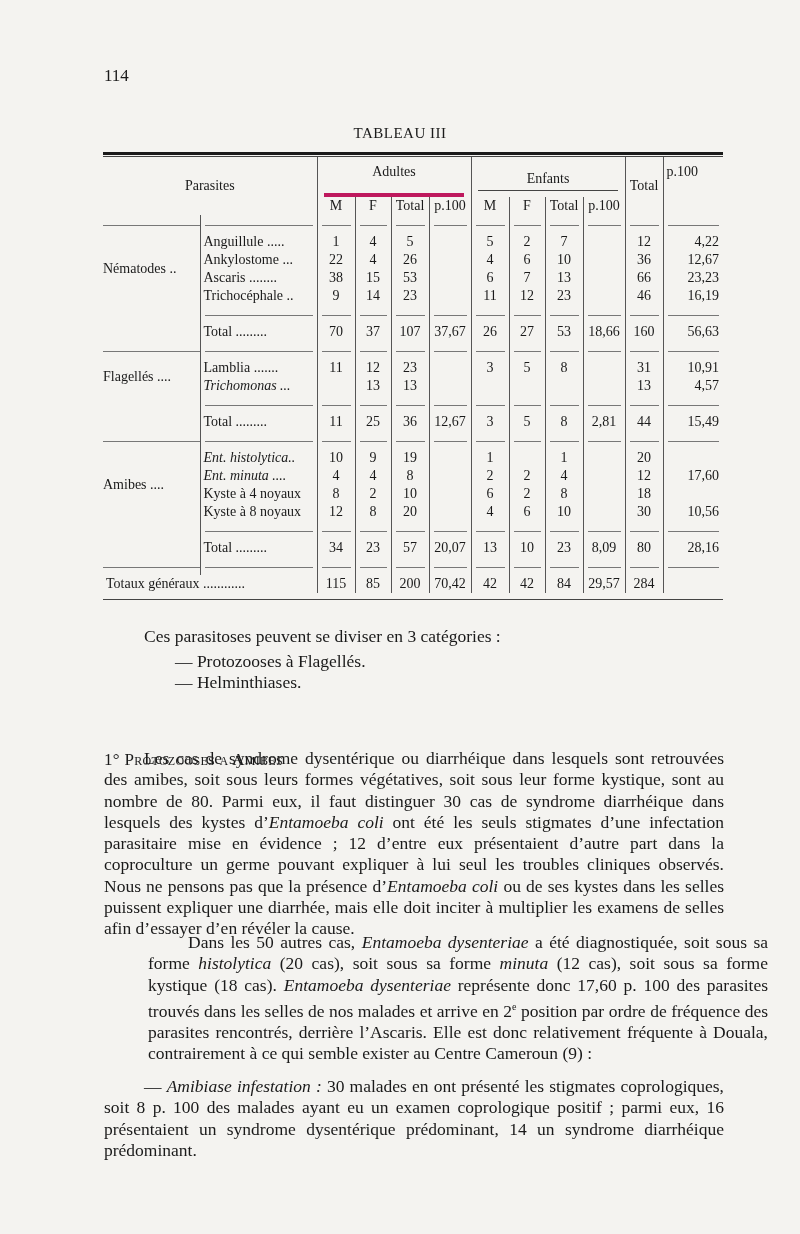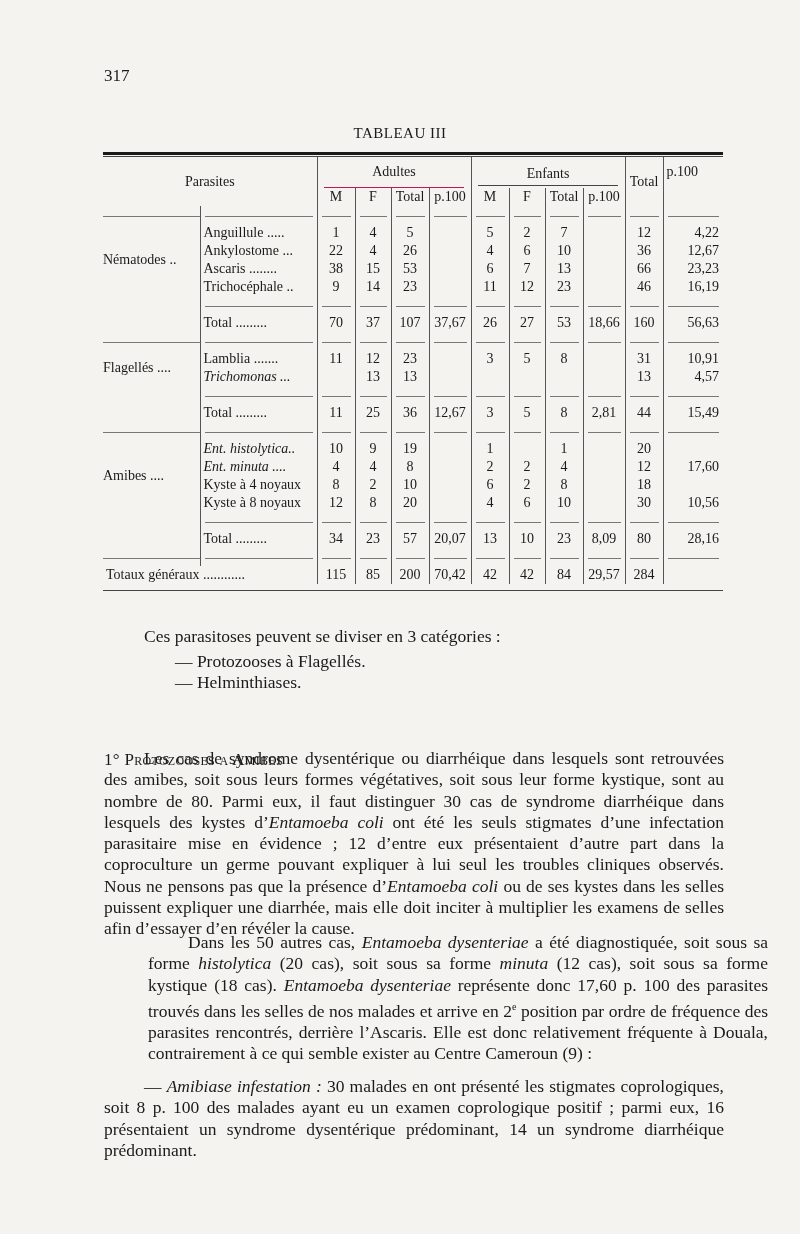--- a/index.html
+++ b/index.html
@@ -53,21 +53,21 @@
   .sc { font-variant: small-caps; }
   .para { text-indent: 40px; margin: 0; }
   .p1 { top: 748px; }
   .p2 { top: 932px; margin-left: 44px; }
   .p3 { top: 1076px; }
 </style>
 </head>
 <body>
 
 <div class="running-head">
-  <span class="page-number">317</span>
+  <span class="page-number">114</span>
 </div>
 
 <div class="table-title">TABLEAU III</div>
 
 <div class="tbl-wrap">
   <div class="rule-thick"></div>
   <table class="data" id="tbl">
     <colgroup>
       <col style="width:97px">
         <col style="width:117px">
@@ -78,21 +78,21 @@
       <col style="width:38px">
         <col style="width:36px">
         <col style="width:38px">
         <col style="width:42px">
       <col style="width:38px">
         <col style="width:60px">
     </colgroup>
     <tbody>
         <tr class="hdr-row" style="height:30px">
       <th colspan="2" rowspan="2" class="num" style="vertical-align:middle">Parasites</th>
-      <th colspan="4" class="num vl" style="padding-top:6px"><span style="display:inline-block;border-bottom:1px solid #be185d;width:140px;padding-bottom:6px">Adultes</span></th>
+      <th colspan="4" class="num vl" style="padding-top:6px"><span style="display:inline-block;border-bottom:4px solid #be185d;width:140px;padding-bottom:12px">Adultes</span></th>
       <th colspan="4" class="num vl" style="padding-top:6px"><span style="display:inline-block;border-bottom:1px solid #444;width:140px;padding-bottom:2px">Enfants</span></th>
       <th rowspan="2" class="num vl" style="vertical-align:middle">Total</th>
       <th rowspan="2" class="vl" style="vertical-align:top;padding-top:6px;text-align:left;padding-left:3px">p.100</th>
     </tr>
     <tr class="hdr-row">
       <th class="num vl">M</th>
       <th class="num vl">F</th>
       <th class="num vl">Total</th>
       <th class="num vl">p.100</th>
       <th class="num vl">M</th>

